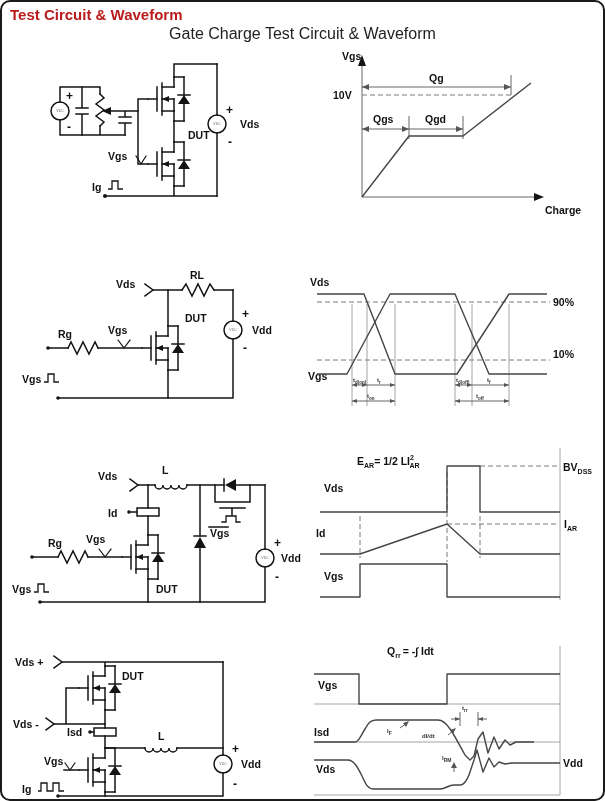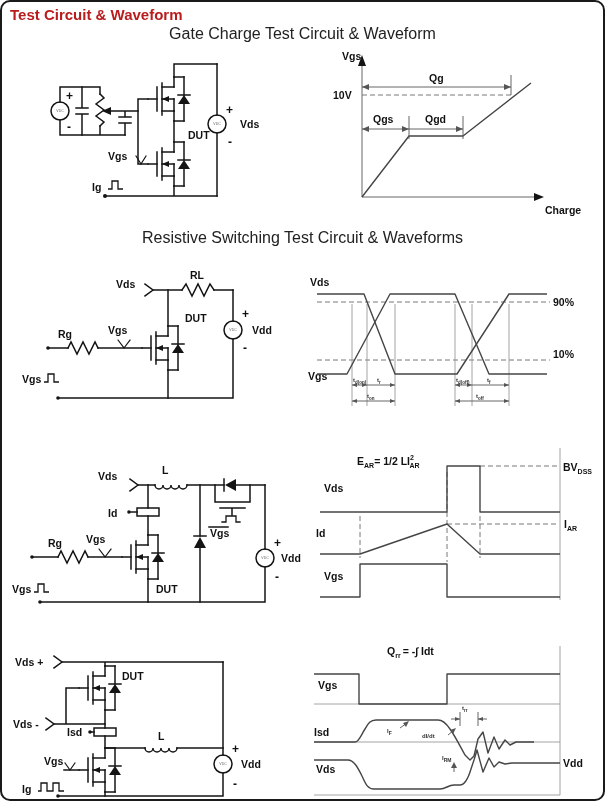--- a/index.html
+++ b/index.html
@@ -116,21 +116,20 @@
       <polygon class="fild" points="104,85 97,82 97,88"></polygon>
       <line x1="104" y1="72" x2="104" y2="95"></line>
       <line x1="104" y1="85" x2="158" y2="85"></line>
       <polygon class="fild" points="158,85 151,82 151,88"></polygon>
       <line x1="158" y1="72" x2="158" y2="95"></line>
     </g>
     <text class="lbl" x="68" y="79">Qgs</text>
     <text class="lbl" x="120" y="79">Qgd</text>
   </svg>
 
-  <div class="sec-title" style="top:227px">Resistive Switching Test Circuit &amp; Waveforms</div>
 
   <svg style="left:18px;top:246px" width="285" height="172" viewBox="0 0 285 172">
     <text class="lbl" x="96" y="40">Vds</text>
     <g class="ck">
       <polyline points="125,36 133,42 125,48" fill="none"></polyline>
       <path d="M133,42 H162"></path>
       <polyline points="162,42 166,36 172,48 178,36 184,48 190,36 194,42"></polyline>
       <path d="M194,42 H213 M148,42 V78"></path>
     </g>
     <text class="lbl" x="170" y="31">RL</text>

